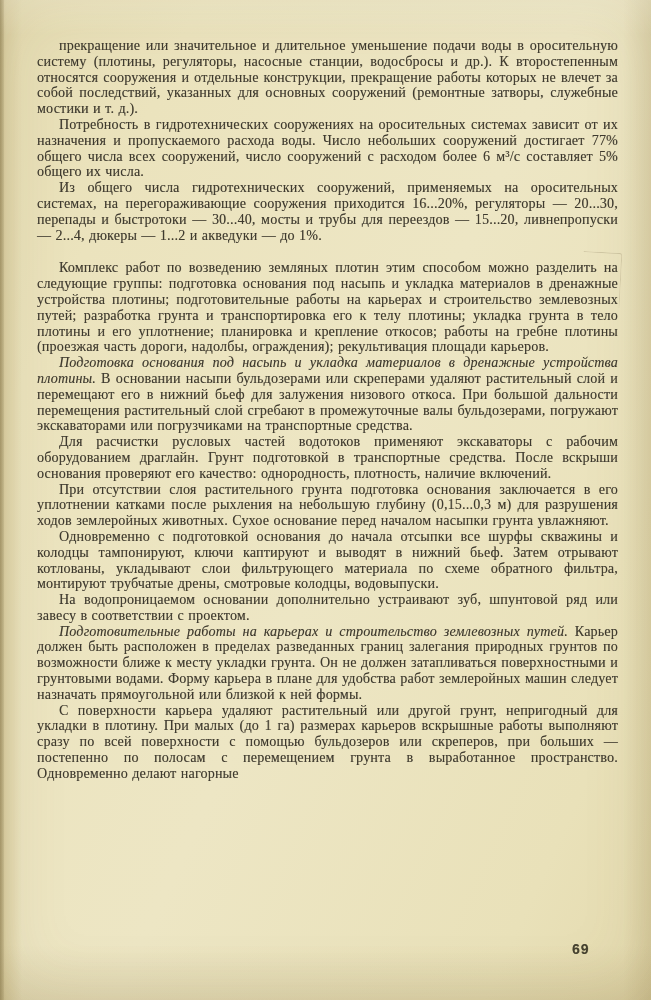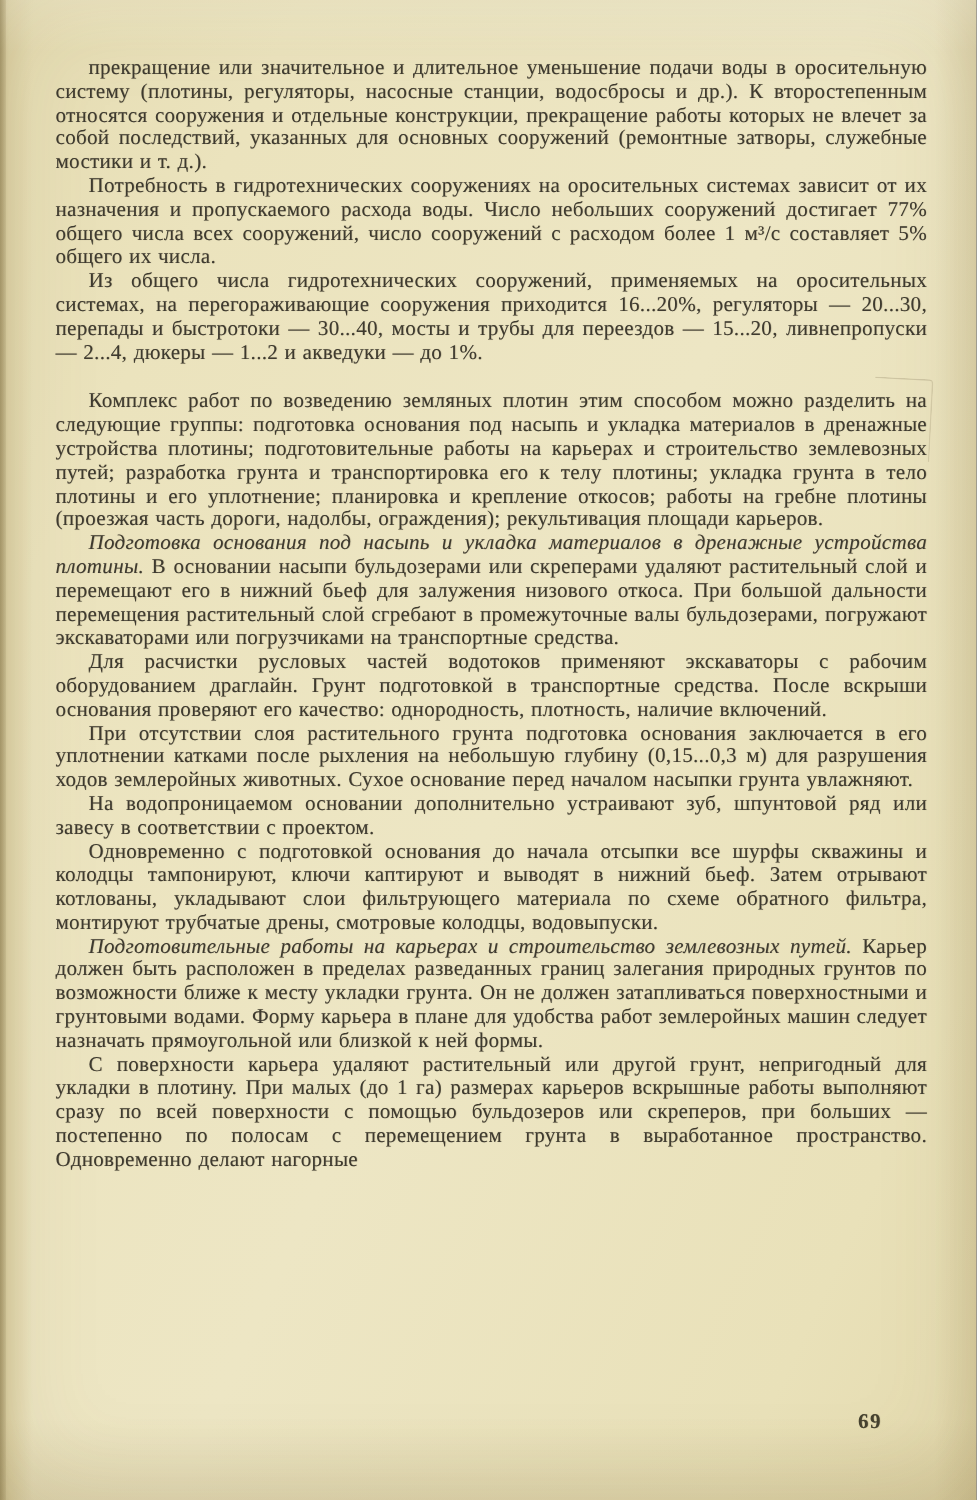--- a/index.html
+++ b/index.html
@@ -52,21 +52,21 @@
     letter-spacing: 0.035em;
     color: #46433a;
     text-align: left;
     text-indent: 0;
   }
   h2.heading span { display: block; text-indent: 0; }
   .page-number {
     position: absolute;
     left: 572px;
     top: 941px;
-    font-family: Liberation Serif, serif;
+    font-family: Liberation Sans, sans-serif;
     font-weight: bold;
     font-size: 14px;
     color: #45412f;
     letter-spacing: 1px;
     text-shadow: 0.3px 0.3px 0.5px rgba(70,60,40,0.40);
   }
   .pencil-mark {
     position: absolute;
     left: 582px;
     top: 252px;
@@ -88,30 +88,30 @@
 </style>
 </head>
 <body>
 
 <div class="page">
   <div class="edge-left-dark"></div>
   <div class="pencil-mark"></div>
 
   <div class="textcol">
     <p><span>прекращение или значительное и длительное уменьшение подачи воды в оросительную систему (плотины, регуляторы, насосные станции, водосбросы и др.). К второстепенным относятся сооружения и отдельные конструкции, прекращение работы которых не влечет за собой последствий, указанных для основных сооружений (ремонтные затворы, служебные мостики и т. д.).</span></p>
-    <p><span>Потребность в гидротехнических сооружениях на оросительных системах зависит от их назначения и пропускаемого расхода воды. Число небольших сооружений достигает 77% общего числа всех сооружений, число сооружений с расходом более 1 м³/с составляет 5% общего их числа.</span></p>
+    <p><span>Потребность в гидротехнических сооружениях на оросительных системах зависит от их назначения и пропускаемого расхода воды. Число небольших сооружений достигает 77% общего числа всех сооружений, число сооружений с расходом более 6 м³/с составляет 5% общего их числа.</span></p>
     <p><span>Из общего числа гидротехнических сооружений, применяемых на оросительных системах, на перегораживающие сооружения приходится 16...20%, регуляторы — 20...30, перепады и быстротоки — 30...40, мосты и трубы для переездов — 15...20, ливнепропуски — 2...4, дюкеры — 1...2 и акведуки — до 1%.</span></p>
 
     <h2 class="heading">
     </h2>
 
     <p><span>Комплекс работ по возведению земляных плотин этим способом можно разделить на следующие группы: подготовка основания под насыпь и укладка материалов в дренажные устройства плотины; подготовительные работы на карьерах и строительство землевозных путей; разработка грунта и транспортировка его к телу плотины; укладка грунта в тело плотины и его уплотнение; планировка и крепление откосов; работы на гребне плотины (проезжая часть дороги, надолбы, ограждения); рекультивация площади карьеров.</span></p>
     <p><span class="lead">Подготовка основания под насыпь и укладка материалов в дренажные устройства плотины.</span><span> В основании насыпи бульдозерами или скреперами удаляют растительный слой и перемещают его в нижний бьеф для залужения низового откоса. При большой дальности перемещения растительный слой сгребают в промежуточные валы бульдозерами, погружают экскаваторами или погрузчиками на транспортные средства.</span></p>
     <p><span>Для расчистки русловых частей водотоков применяют экскаваторы с рабочим оборудованием драглайн. Грунт подготовкой в транспортные средства. После вскрыши основания проверяют его качество: однородность, плотность, наличие включений.</span></p>
     <p><span>При отсутствии слоя растительного грунта подготовка основания заключается в его уплотнении катками после рыхления на небольшую глубину (0,15...0,3 м) для разрушения ходов землеройных животных. Сухое основание перед началом насыпки грунта увлажняют.</span></p>
+    <p><span>Одновременно с подготовкой основания до начала отсыпки все шурфы скважины и колодцы тампонируют, ключи каптируют и выводят в нижний бьеф. Затем отрывают котлованы, укладывают слои фильтрующего материала по схеме обратного фильтра, монтируют трубчатые дрены, смотровые колодцы, водовыпуски.</span></p>
     <p><span>На водопроницаемом основании дополнительно устраивают зуб, шпунтовой ряд или завесу в соответствии с проектом.</span></p>
-    <p><span>Одновременно с подготовкой основания до начала отсыпки все шурфы скважины и колодцы тампонируют, ключи каптируют и выводят в нижний бьеф. Затем отрывают котлованы, укладывают слои фильтрующего материала по схеме обратного фильтра, монтируют трубчатые дрены, смотровые колодцы, водовыпуски.</span></p>
     <p><span class="lead">Подготовительные работы на карьерах и строительство землевозных путей.</span><span> Карьер должен быть расположен в пределах разведанных границ залегания природных грунтов по возможности ближе к месту укладки грунта. Он не должен затапливаться поверхностными и грунтовыми водами. Форму карьера в плане для удобства работ землеройных машин следует назначать прямоугольной или близкой к ней формы.</span></p>
     <p><span>С поверхности карьера удаляют растительный или другой грунт, непригодный для укладки в плотину. При малых (до 1 га) размерах карьеров вскрышные работы выполняют сразу по всей поверхности с помощью бульдозеров или скреперов, при больших — постепенно по полосам с перемещением грунта в выработанное пространство. Одновременно делают нагорные</span></p>
   </div>
 
   <div class="page-number">69</div>
 </div>
 
 </body></html>

